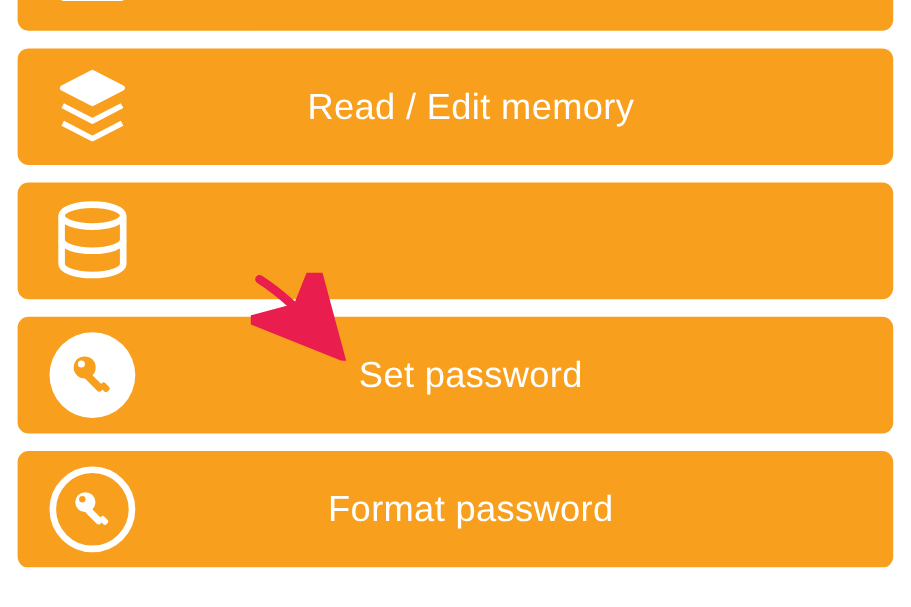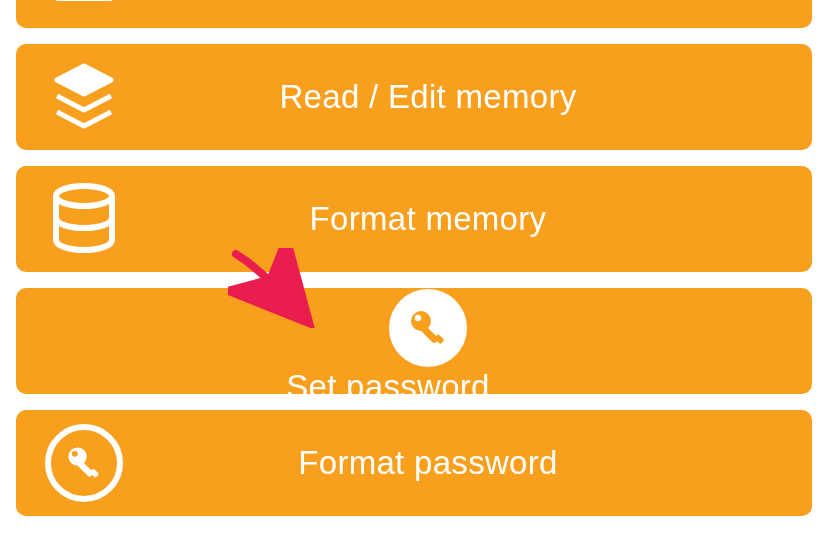--- a/index.html
+++ b/index.html
@@ -91,24 +91,23 @@
 <div class="menu-item">
   <span class="icon-wrap">
     <svg width="78" height="78" viewBox="0 0 78 78">
       <g fill="none" stroke="#fff" stroke-width="6">
         <ellipse cx="39" cy="16" rx="28" ry="10"></ellipse>
         <path d="M11 16 V 60 a28 10 0 0 0 56 0 V 16"></path>
         <path d="M11 38 a28 10 0 0 0 56 0"></path>
       </g>
     </svg>
   </span>
-  <span class="label">Format memory</span>
 </div>
 
-<div class="menu-item" style="position:relative;flex-direction:column;">
+<div class="menu-item" style="position:relative;">
   <span class="icon-wrap">
     <span class="icon-circle circle-filled">
       <svg width="48" height="48" viewBox="0 0 48 48">
         <g fill="#f8a01d">
           <circle cx="17" cy="17" r="10"></circle>
           <circle cx="14" cy="14" r="3.2" fill="#fff"></circle>
           <rect x="21" y="21" width="20" height="7" rx="3" transform="rotate(45 21 21)"></rect>
           <rect x="30" y="34" width="6" height="9" rx="2" transform="rotate(-45 30 34)"></rect>
         </g>
       </svg>

